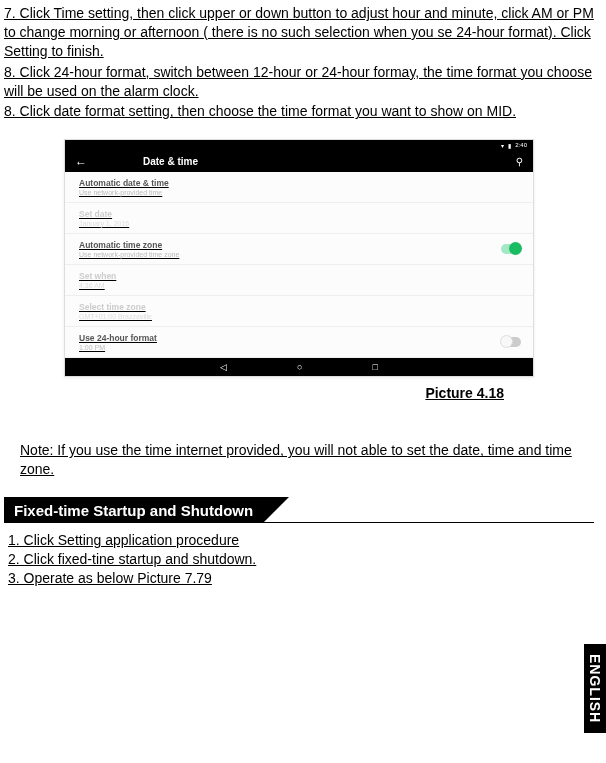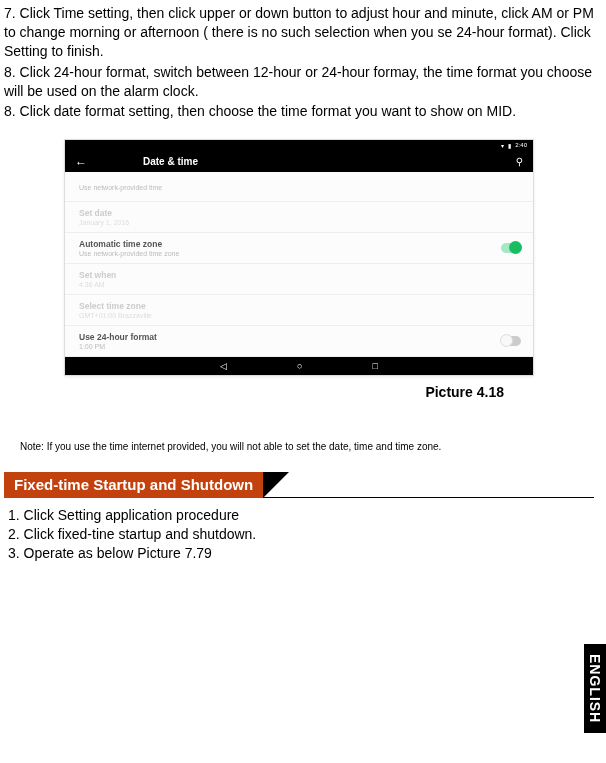--- a/index.html
+++ b/index.html
@@ -1,18 +1,18 @@
 <!DOCTYPE html>
 <html><head>
   <meta charset="utf-8">
   <style>
     * { box-sizing: border-box; margin: 0; padding: 0; }
     body { width: 606px; height: 763px; font-family: Arial, Helvetica, sans-serif; background: #fff; color: #000; position: relative; }
 
-    .page-content { padding: 4px 12px 0 4px; }
+    .page-content { padding: 4px 12px 0 4px; text-decoration: underline; }
 
     .instruction { font-size: 14px; line-height: 1.35; margin-bottom: 2px; }
     .instruction-block { margin-bottom: 18px; }
 
     
     .tablet { width: 470px; margin: 8px auto 8px; border: 1px solid #ddd; background: #fff; box-shadow: 0 1px 3px rgba(0,0,0,0.08); }
     .tablet-status { height: 10px; background: #000; position: relative; }
     .tablet-status-icons { position: absolute; right: 6px; top: 0; font-size: 6px; color: #fff; display: flex; gap: 4px; align-items: center; height: 100%; }
 
     .tablet-header { height: 22px; background: #000; display: flex; align-items: center; padding: 0 10px; color: #fff; gap: 10px; }
@@ -31,25 +31,25 @@
     .toggle-on { background: #a5e8c5; border-radius: 5px; }
     .toggle-on::after { content: ""; position: absolute; right: -1px; top: -2px; width: 13px; height: 13px; background: #1abc62; border-radius: 50%; }
     .toggle-off { background: #ccc; border-radius: 5px; }
     .toggle-off::after { content: ""; position: absolute; left: -1px; top: -2px; width: 13px; height: 13px; background: #f8f8f8; border-radius: 50%; border: 1px solid #ddd; box-sizing: border-box; }
 
     .tablet-nav { height: 18px; background: #000; display: flex; justify-content: center; align-items: center; gap: 70px; color: #fff; }
     .tablet-nav span { font-size: 9px; }
 
     .picture-label { text-align: right; width: 470px; margin: 4px auto 0; font-size: 14px; font-weight: bold; padding-right: 30px; }
 
-    .note { margin: 40px 0 18px 16px; font-size: 10px; line-height: 1.35; }
+    .note { margin: 40px 0 18px 16px; font-size: 14px; line-height: 1.35; }
 
     
     .section-ribbon { position: relative; margin: 12px 0 8px 0; border-bottom: 1px solid #000; height: 26px; }
-    .section-ribbon-inner { display: inline-flex; align-items: center; background: #c2410c; color: #fff; height: 26px; padding: 0 10px 0 10px; font-weight: bold; font-size: 15px; position: relative; }
+    .section-ribbon-inner { display: inline-flex; align-items: center; background: #000000; color: #fff; height: 26px; padding: 0 10px 0 10px; font-weight: bold; font-size: 15px; position: relative; }
     .section-ribbon-inner::after {
       content: ""; position: absolute; right: -26px; top: 0; width: 0; height: 0;
       border-top: 26px solid #000; border-right: 26px solid transparent;
     }
 
     .numbered-list { margin: 6px 0 0 4px; }
     .numbered-list div { font-size: 14px; line-height: 1.35; }
 
     
     .side-tab { position: absolute; right: 0; bottom: 30px; background: #000; color: #fff; writing-mode: vertical-rl; padding: 10px 3px; font-weight: bold; font-size: 14px; letter-spacing: 1px; }
@@ -73,20 +73,21 @@
         <span>2:40</span>
       </div>
     </div>
     <div class="tablet-header">
       <span class="back-arrow">←</span>
       <span class="title">Date &amp; time</span>
       <span class="search">⚲</span>
     </div>
     <div class="tablet-body">
       <div class="setting-row">
+        <div class="label">Automatic date &amp; time</div>
         <div class="sub">Use network-provided time</div>
       </div>
       <div class="setting-row disabled">
         <div class="label">Set date</div>
         <div class="sub">January 1, 2016</div>
       </div>
       <div class="setting-row">
         <div class="label">Automatic time zone</div>
         <div class="sub">Use network-provided time zone</div>
         <div class="toggle toggle-on"></div>

